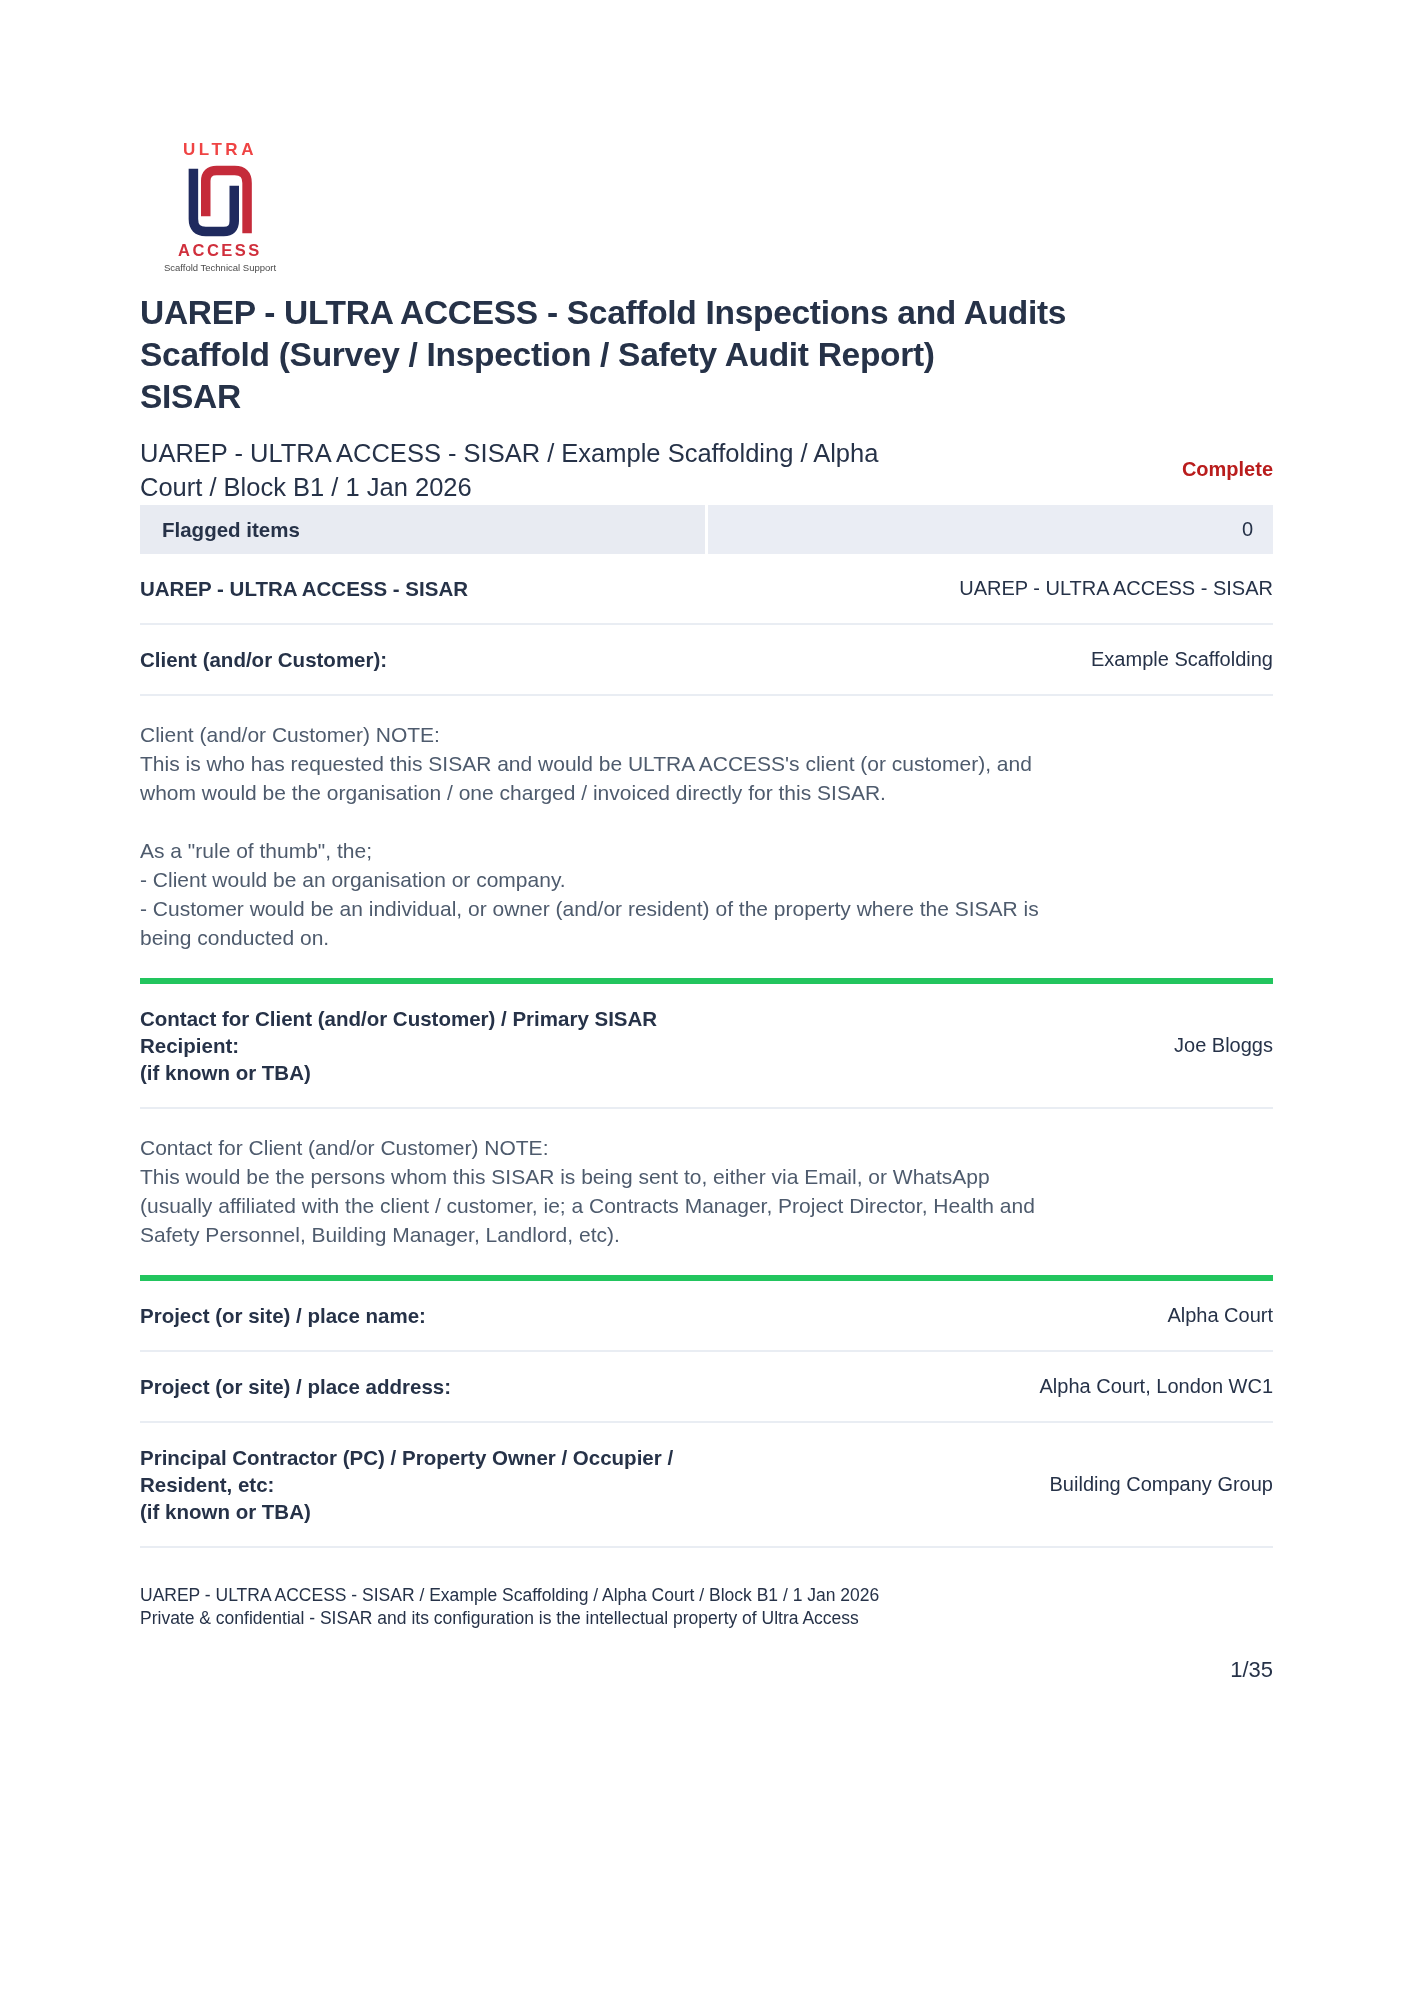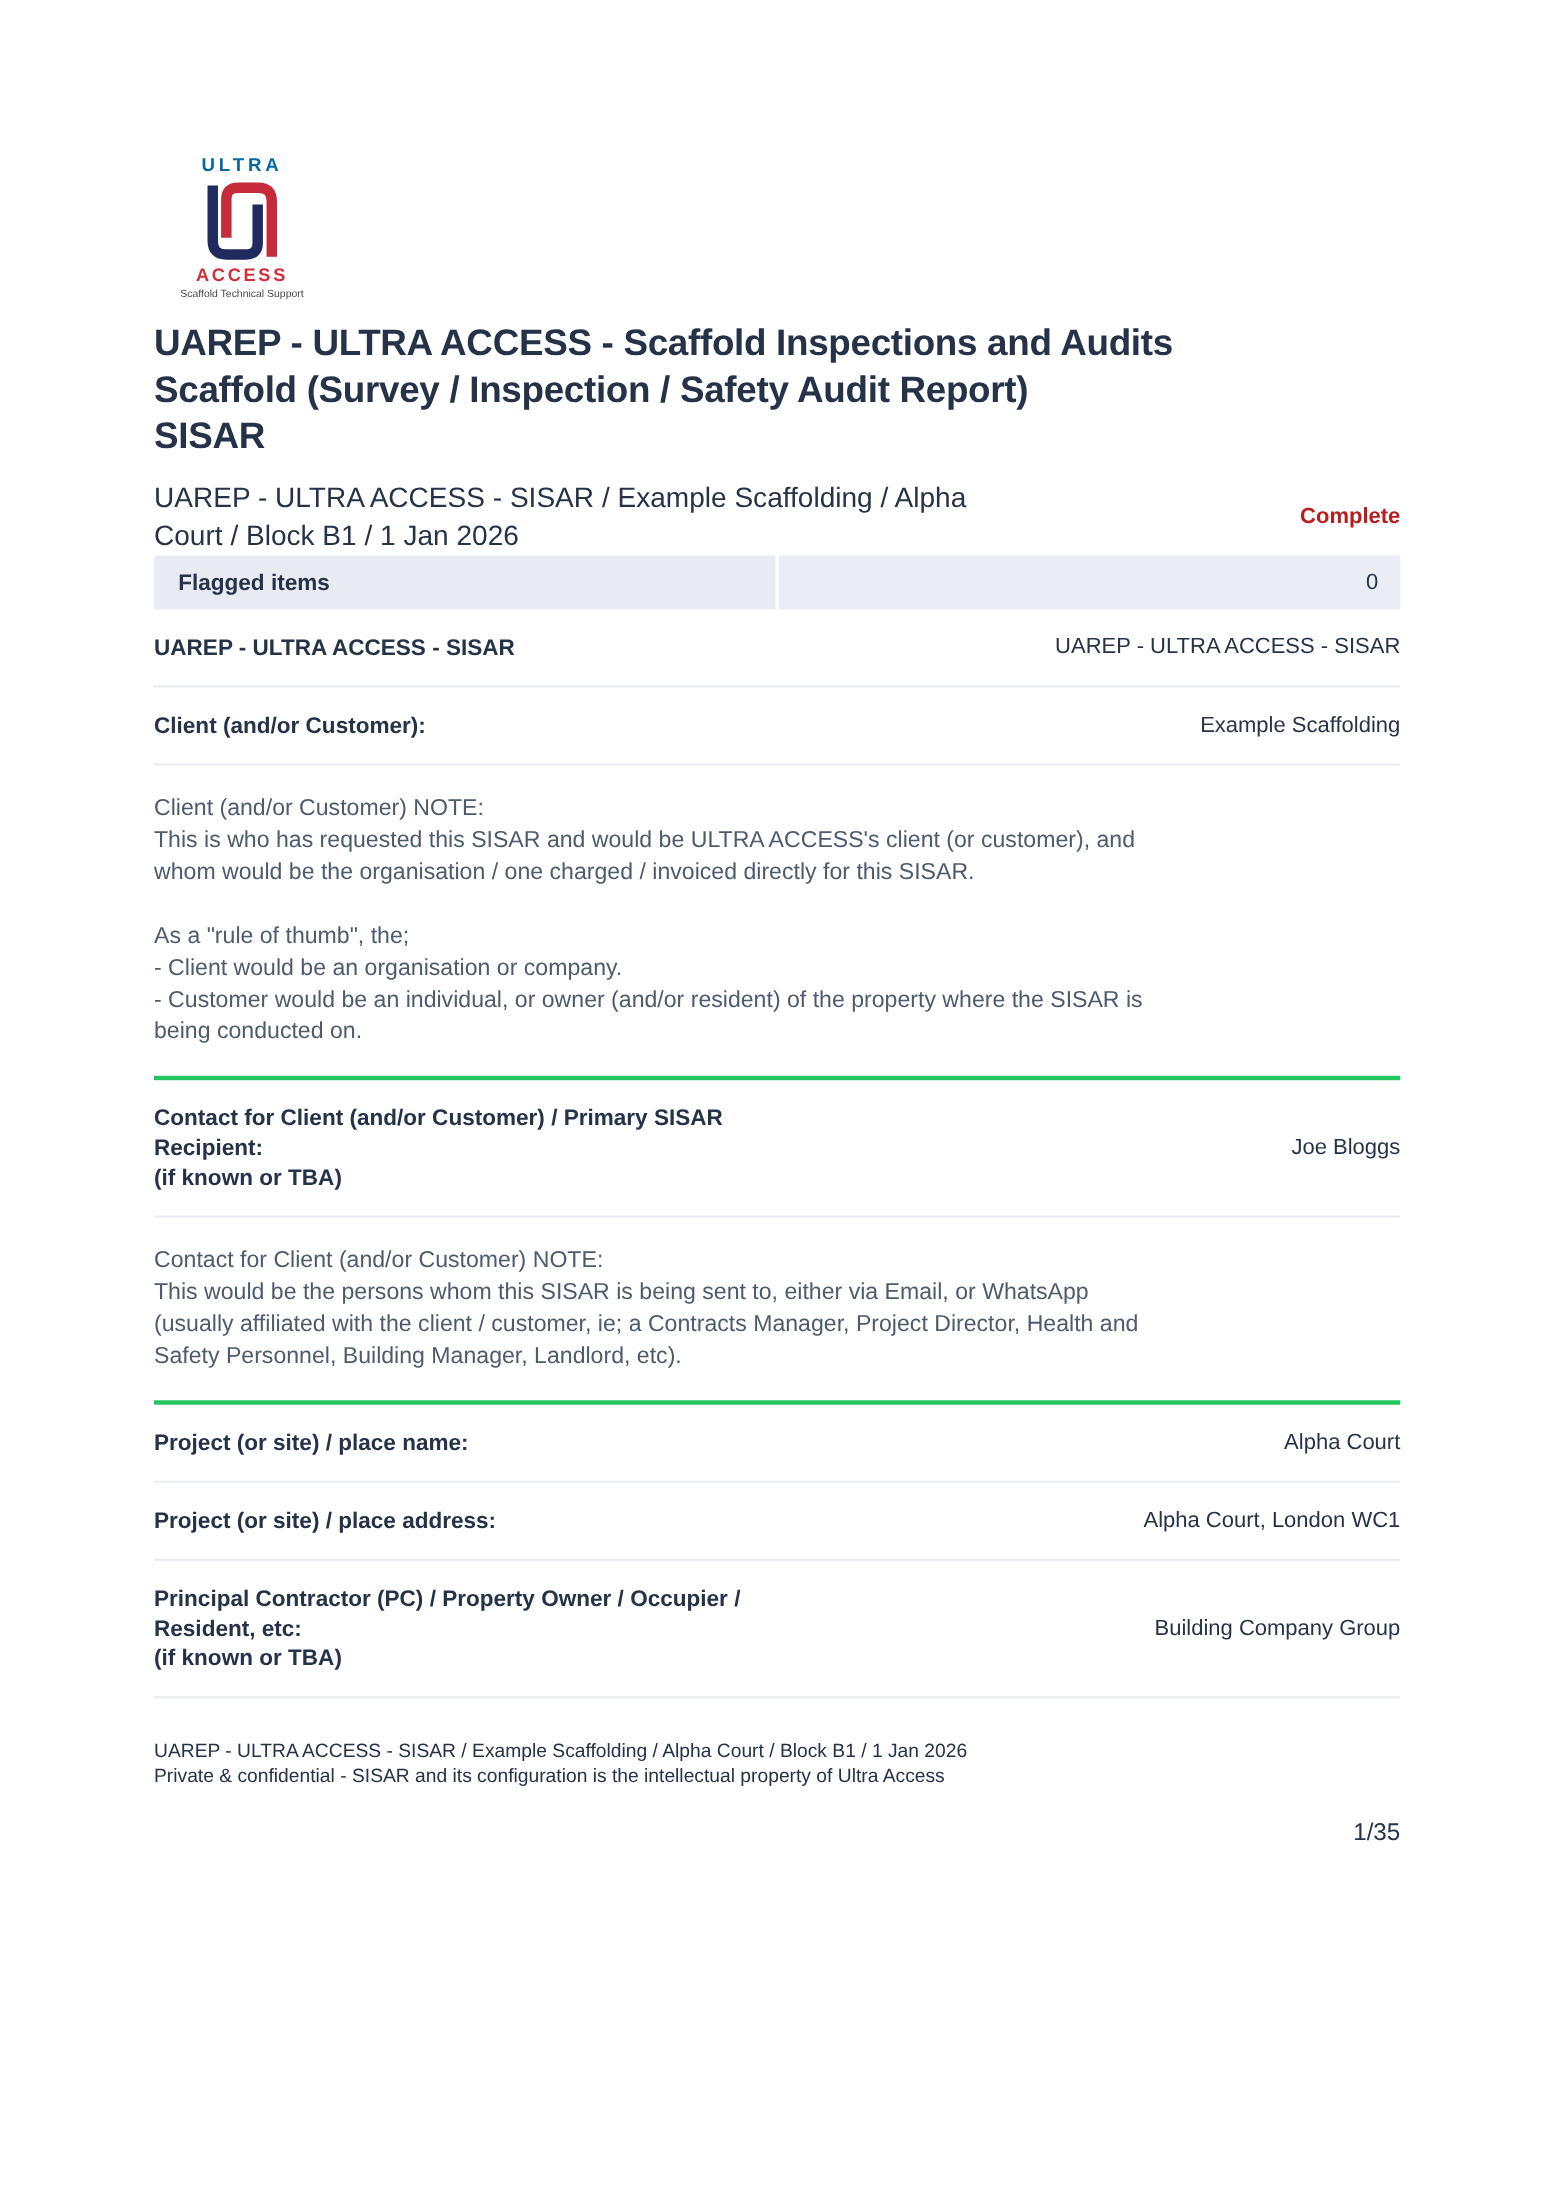--- a/index.html
+++ b/index.html
@@ -8,21 +8,21 @@
     width:1414px; height:2000px;
     font-family:"Liberation Sans", sans-serif;
     color:#263248;
     overflow:hidden;
     position:relative;
   }
   .page { padding:0 141px 0 140px; }
 
   
   .logo { margin:140px 0 0 22px; width:116px; display:flex; flex-direction:column; align-items:center; }
-  .logo-ultra { font-size:17px; font-weight:bold; letter-spacing:3.5px; color:#0369a1; }
+  .logo-ultra { font-size:17px; font-weight:bold; letter-spacing:3.5px; color:#ef4444; }
   .logo-emblem { margin:3px 0 2px; }
   .logo-access { font-size:16.5px; font-weight:bold; letter-spacing:2.5px; color:#d02f3c; }
   .logo-tagline { font-size:9.5px; color:#4a4a4a; margin-top:2px; white-space:nowrap; }
 
   .pre { white-space:pre-line; }
 
   
   .doc-title { margin-top:19px; font-size:33.5px; font-weight:bold; line-height:42px; letter-spacing:-0.3px; }
   .sub-row { display:flex; justify-content:space-between; align-items:center; margin-top:18px; }
   .sub-title { font-size:25.5px; line-height:34px; }
@@ -35,21 +35,21 @@
   .flag-right { flex:1; margin-left:3px; background:#eaedf4; display:flex; align-items:center;
                 justify-content:flex-end; padding-right:20px; font-size:20px; }
 
   
   .frow { display:flex; justify-content:space-between; align-items:center;
           padding:21px 0; border-bottom:2px solid #e9edf3; }
   .flabel { font-weight:bold; font-size:20.5px; line-height:27px; max-width:660px; }
   .fvalue { font-size:20px; line-height:27px; text-align:right; flex:0 0 auto; }
 
   
-  .nrow { padding:24px 0 26px; border-bottom:4px solid #22c55e;
+  .nrow { padding:24px 0 26px; border-bottom:6px solid #22c55e;
           color:#4e5b6d; font-size:21px; line-height:29px; }
 
   
   .hrow { padding-top:36px; font-weight:bold; font-size:20.5px; line-height:26px; }
 
   
   .footer { margin-top:36px; font-size:17.5px; line-height:22.5px; }
   .pagenum { text-align:right; font-size:22px; margin-top:28px; }
 </style>
 </head>

